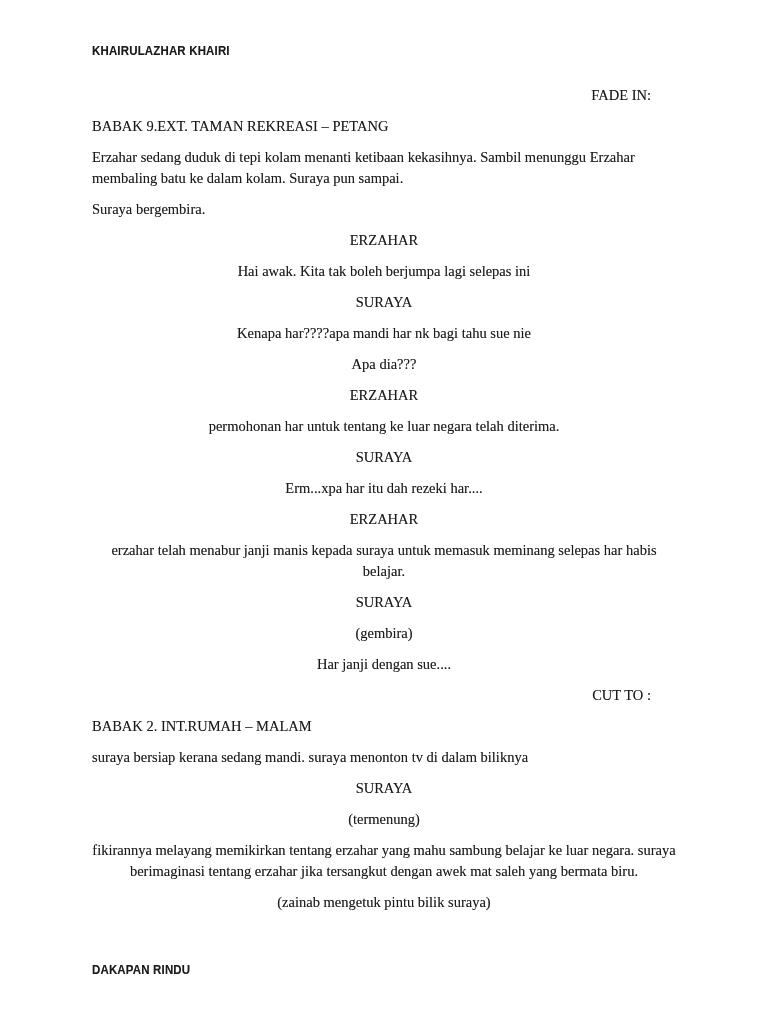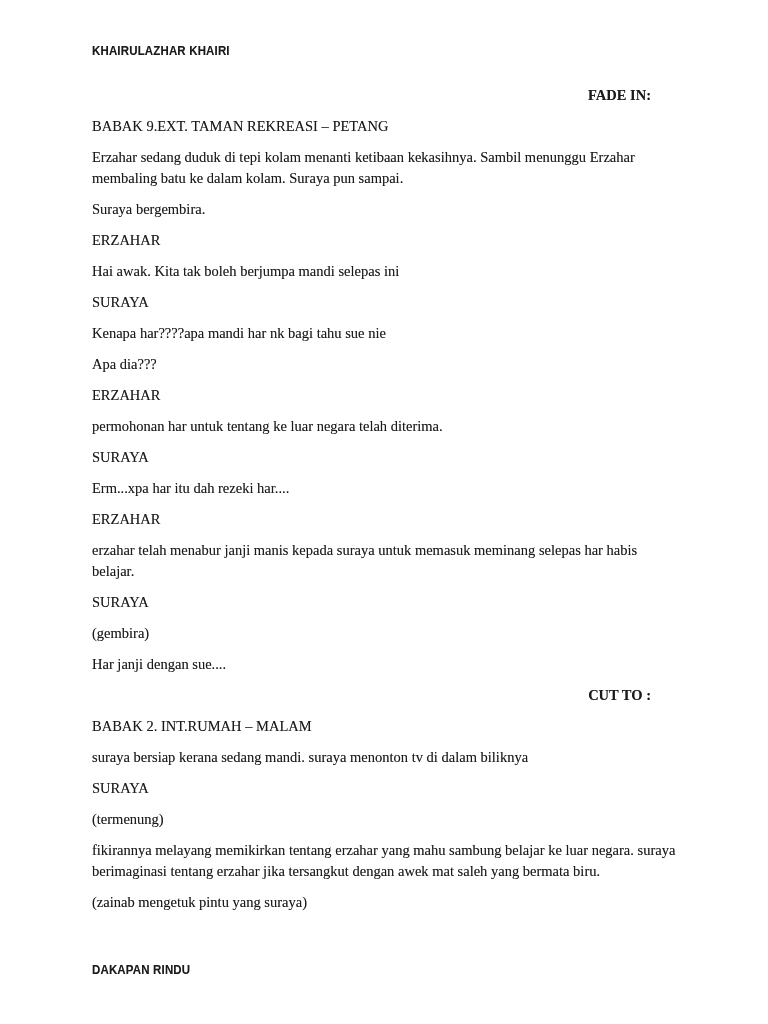--- a/index.html
+++ b/index.html
@@ -22,22 +22,22 @@
     position: absolute;
     left: 92px;
     top: 44px;
     width: 584px;
   }
   .blk {
     line-height: 21px;
     margin: 0 0 10px 0;
   }
   .two-line {  }
-  .t-center { text-align: left; }
-  .t-right  { text-align: right; padding-right: 25px; font-weight: bold; }
+  .t-center { text-align: center; }
+  .t-right  { text-align: right; padding-right: 25px; }
   .headline {
     font-family: "Liberation Sans", "DejaVu Sans", sans-serif;
     font-weight: 700;
     font-size: 13.5px;
     line-height: 14px;
     letter-spacing: 0.2px;
     transform: scaleX(0.85);
     transform-origin: 0 50%;
     white-space: nowrap;
     margin: 0 0 27px 0;
@@ -66,21 +66,21 @@
 
     <div class="blk t-right">FADE IN:</div>
 
     <div class="blk">BABAK 9.EXT. TAMAN REKREASI – PETANG</div>
 
     <div class="blk two-line">Erzahar sedang duduk di tepi kolam menanti ketibaan kekasihnya. Sambil menunggu Erzahar membaling batu ke dalam kolam. Suraya pun sampai.</div>
 
     <div class="blk">Suraya bergembira.</div>
 
     <div class="blk t-center">ERZAHAR</div>
-    <div class="blk t-center">Hai awak. Kita tak boleh berjumpa mandi selepas ini</div>
+    <div class="blk t-center">Hai awak. Kita tak boleh berjumpa lagi selepas ini</div>
 
     <div class="blk t-center">SURAYA</div>
     <div class="blk t-center">Kenapa har????apa mandi har nk bagi tahu sue nie</div>
     <div class="blk t-center">Apa dia???</div>
 
     <div class="blk t-center">ERZAHAR</div>
     <div class="blk t-center">permohonan har untuk tentang ke luar negara telah diterima.</div>
 
     <div class="blk t-center">SURAYA</div>
     <div class="blk t-center">Erm...xpa har itu dah rezeki har....</div>
@@ -96,18 +96,18 @@
 
     <div class="blk">BABAK 2. INT.RUMAH – MALAM</div>
 
     <div class="blk">suraya bersiap kerana sedang mandi. suraya menonton tv di dalam biliknya</div>
 
     <div class="blk t-center">SURAYA</div>
     <div class="blk t-center">(termenung)</div>
 
     <div class="blk t-center two-line">fikirannya melayang memikirkan tentang erzahar yang mahu sambung belajar ke luar negara. suraya berimaginasi tentang erzahar jika tersangkut dengan awek mat saleh yang bermata biru.</div>
 
-    <div class="blk t-center">(zainab mengetuk pintu yang suraya)</div>
+    <div class="blk t-center">(zainab mengetuk pintu bilik suraya)</div>
 
   </div>
 
   <div class="footer-title">DAKAPAN RINDU</div>
 </div>
 
 </body></html>

